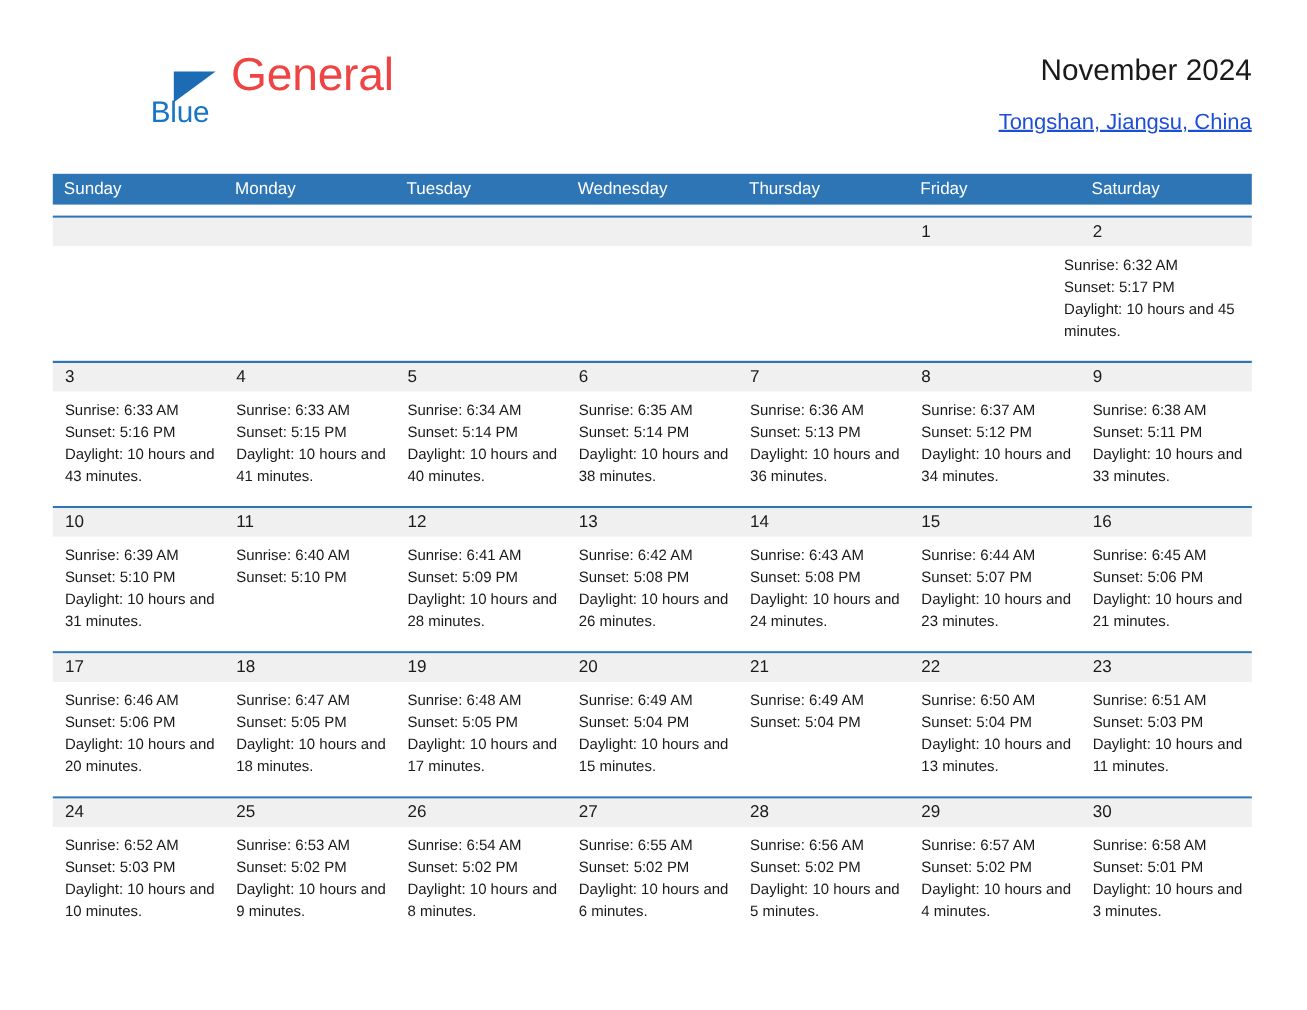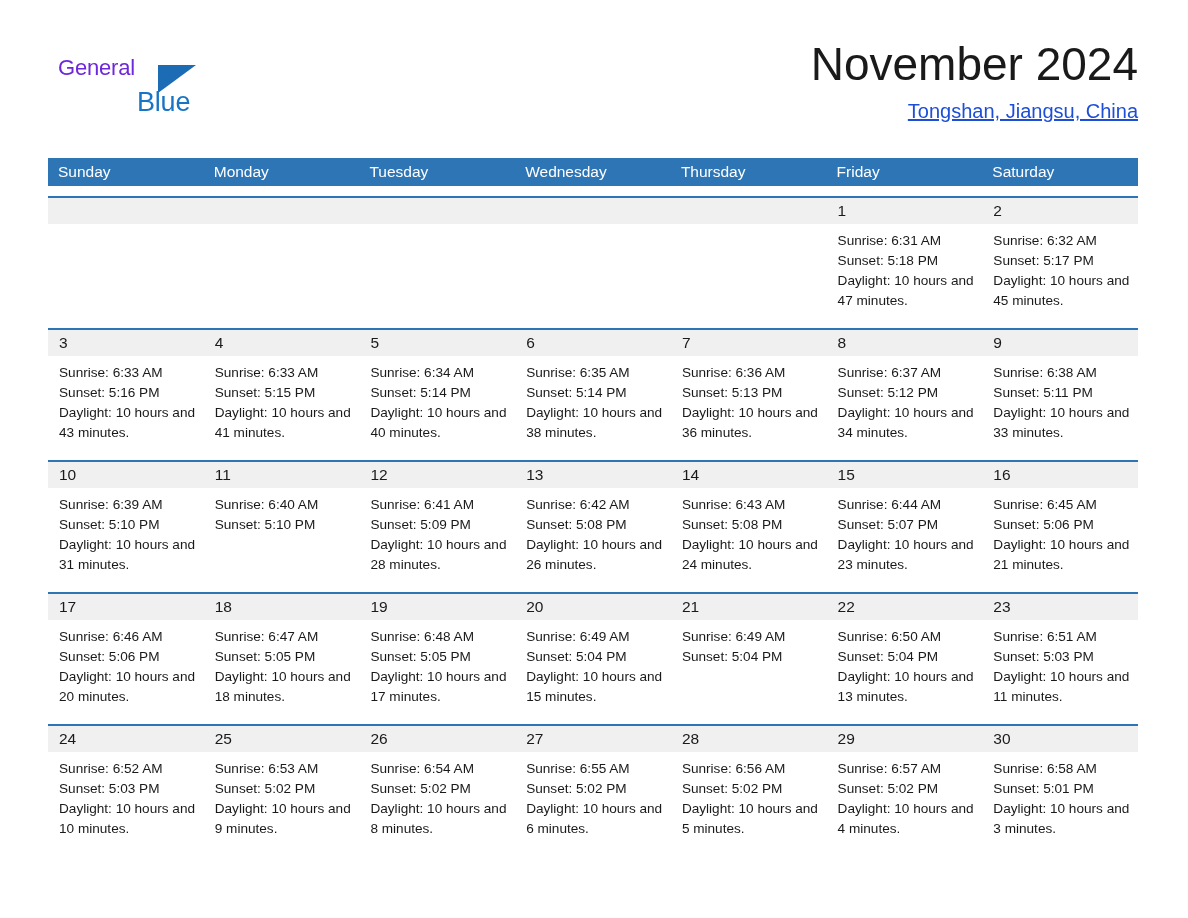--- a/index.html
+++ b/index.html
@@ -32,25 +32,26 @@
   }
   .brand {
     position: absolute;
     left: 10px;
     top: 10px;
     width: 300px;
     height: 80px;
   }
   .brand-line1 {
     position: relative;
-    font-size: 22px;
+    font-size: 42px;
     line-height: 36px;
-    color: #6d28d9;
+    color: #ef4444;
     letter-spacing: -0.2px;
     white-space: nowrap;
+    text-align: right;
   }
   .brand-tri {
     position: absolute;
     left: 100px;
     top: 15px;
     width: 0;
     height: 0;
     border-top: 0 solid transparent;
     border-left: 38px solid #1b6bb5;
     border-bottom: 28px solid transparent;
@@ -65,21 +66,21 @@
     letter-spacing: -0.2px;
     white-space: nowrap;
   }
   .title-block {
     position: absolute;
     right: 0;
     top: 0;
     text-align: right;
   }
   .cal-title {
-    font-size: 46px;
+    font-size: 27px;
     line-height: 48px;
     font-weight: normal;
     color: #1a1a1a;
     margin: 0;
     white-space: nowrap;
   }
   .cal-subtitle {
     font-size: 20px;
     line-height: 34px;
     font-weight: normal;
@@ -195,25 +196,20 @@
         <div class="daynum">1</div>
         <div class="daynum">2</div>
       </div>
       <div class="body-row">
         <div class="cell empty"></div>
         <div class="cell empty"></div>
         <div class="cell empty"></div>
         <div class="cell empty"></div>
         <div class="cell empty"></div>
         <div class="cell">
-          <div class="info-line">Sunrise: 6:31 AM</div>
-          <div class="info-line">Sunset: 5:18 PM</div>
-          <div class="daylight">Daylight: 10 hours and 47 minutes.</div>
-        </div>
-        <div class="cell">
           <div class="info-line">Sunrise: 6:32 AM</div>
           <div class="info-line">Sunset: 5:17 PM</div>
           <div class="daylight">Daylight: 10 hours and 45 minutes.</div>
         </div>
       </div>
     </div>
 
     <div class="week">
       <div class="daynum-row">
         <div class="daynum">3</div>

